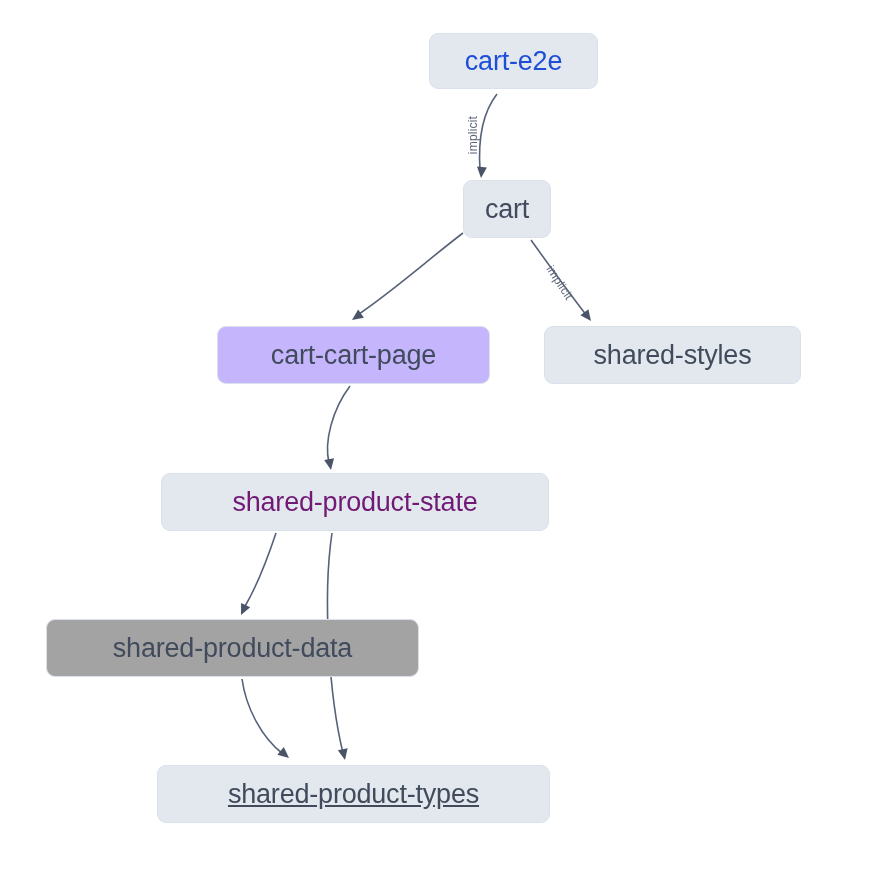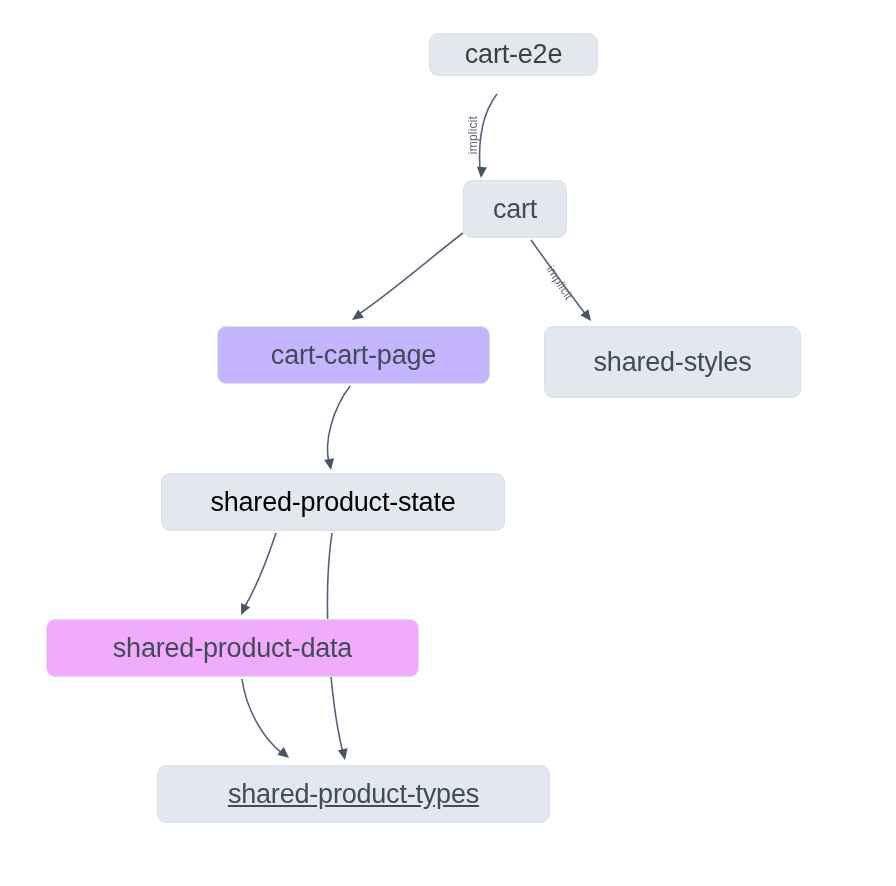--- a/index.html
+++ b/index.html
@@ -96,36 +96,36 @@
         <path d="M 332 533 C 322 600, 330 700, 343 753" class="edge-path" stroke="#58617a"></path>
         <path d="M 0 0 L -11 -5 L -11 5 Z" class="edge-head" transform="translate(345,760) rotate(78)" fill="#4a5468"></path>
       </g>
       <g>
         <path d="M 242 679 C 246 708, 262 738, 283 754" class="edge-path" stroke="#58617a"></path>
         <path d="M 0 0 L -11 -5 L -11 5 Z" class="edge-head" transform="translate(289,758) rotate(40)" fill="#4a5468"></path>
       </g>
     </svg>
 
   <div id="node-layer">
-      <div class="node" style="left: 429px; top: 33px; width: 169px; height: 43px; background: rgb(227, 232, 239); color: #404040;">
+      <div class="node" style="left: 429px; top: 33px; width: 169px; height: 56px; background: rgb(227, 232, 239); color: #1d4ed8;">
         <span class="node-label">cart-e2e</span>
       </div>
-      <div class="node" style="left: 463px; top: 180px; width: 104px; height: 58px; background: rgb(227, 232, 239); color: rgb(65, 75, 92);">
+      <div class="node" style="left: 463px; top: 180px; width: 88px; height: 58px; background: rgb(227, 232, 239); color: rgb(65, 75, 92);">
         <span class="node-label">cart</span>
       </div>
       <div class="node" style="left: 217px; top: 326px; width: 273px; height: 58px; background: #c4b5fd; color: rgb(65, 75, 92);">
         <span class="node-label">cart-cart-page</span>
       </div>
-      <div class="node" style="left: 544px; top: 326px; width: 257px; height: 72px; background: rgb(227, 232, 239); color: rgb(65, 75, 92);">
+      <div class="node" style="left: 544px; top: 326px; width: 257px; height: 58px; background: rgb(227, 232, 239); color: rgb(65, 75, 92);">
         <span class="node-label">shared-styles</span>
       </div>
-      <div class="node" style="left: 161px; top: 473px; width: 344px; height: 58px; background: rgb(227, 232, 239); color: #000000;">
+      <div class="node" style="left: 161px; top: 473px; width: 388px; height: 58px; background: rgb(227, 232, 239); color: #701a75;">
         <span class="node-label">shared-product-state</span>
       </div>
-      <div class="node" style="left: 46px; top: 619px; width: 373px; height: 58px; background: #f0abfc; color: rgb(65, 75, 92);">
+      <div class="node" style="left: 46px; top: 619px; width: 373px; height: 58px; background: #a3a3a3; color: rgb(65, 75, 92);">
         <span class="node-label">shared-product-data</span>
       </div>
       <div class="node" style="left: 157px; top: 765px; width: 393px; height: 58px; background: rgb(227, 232, 239); color: rgb(65, 75, 92); text-decoration: underline;">
         <span class="node-label">shared-product-types</span>
       </div>
     </div>
 
 </div>
 
 </body></html>

